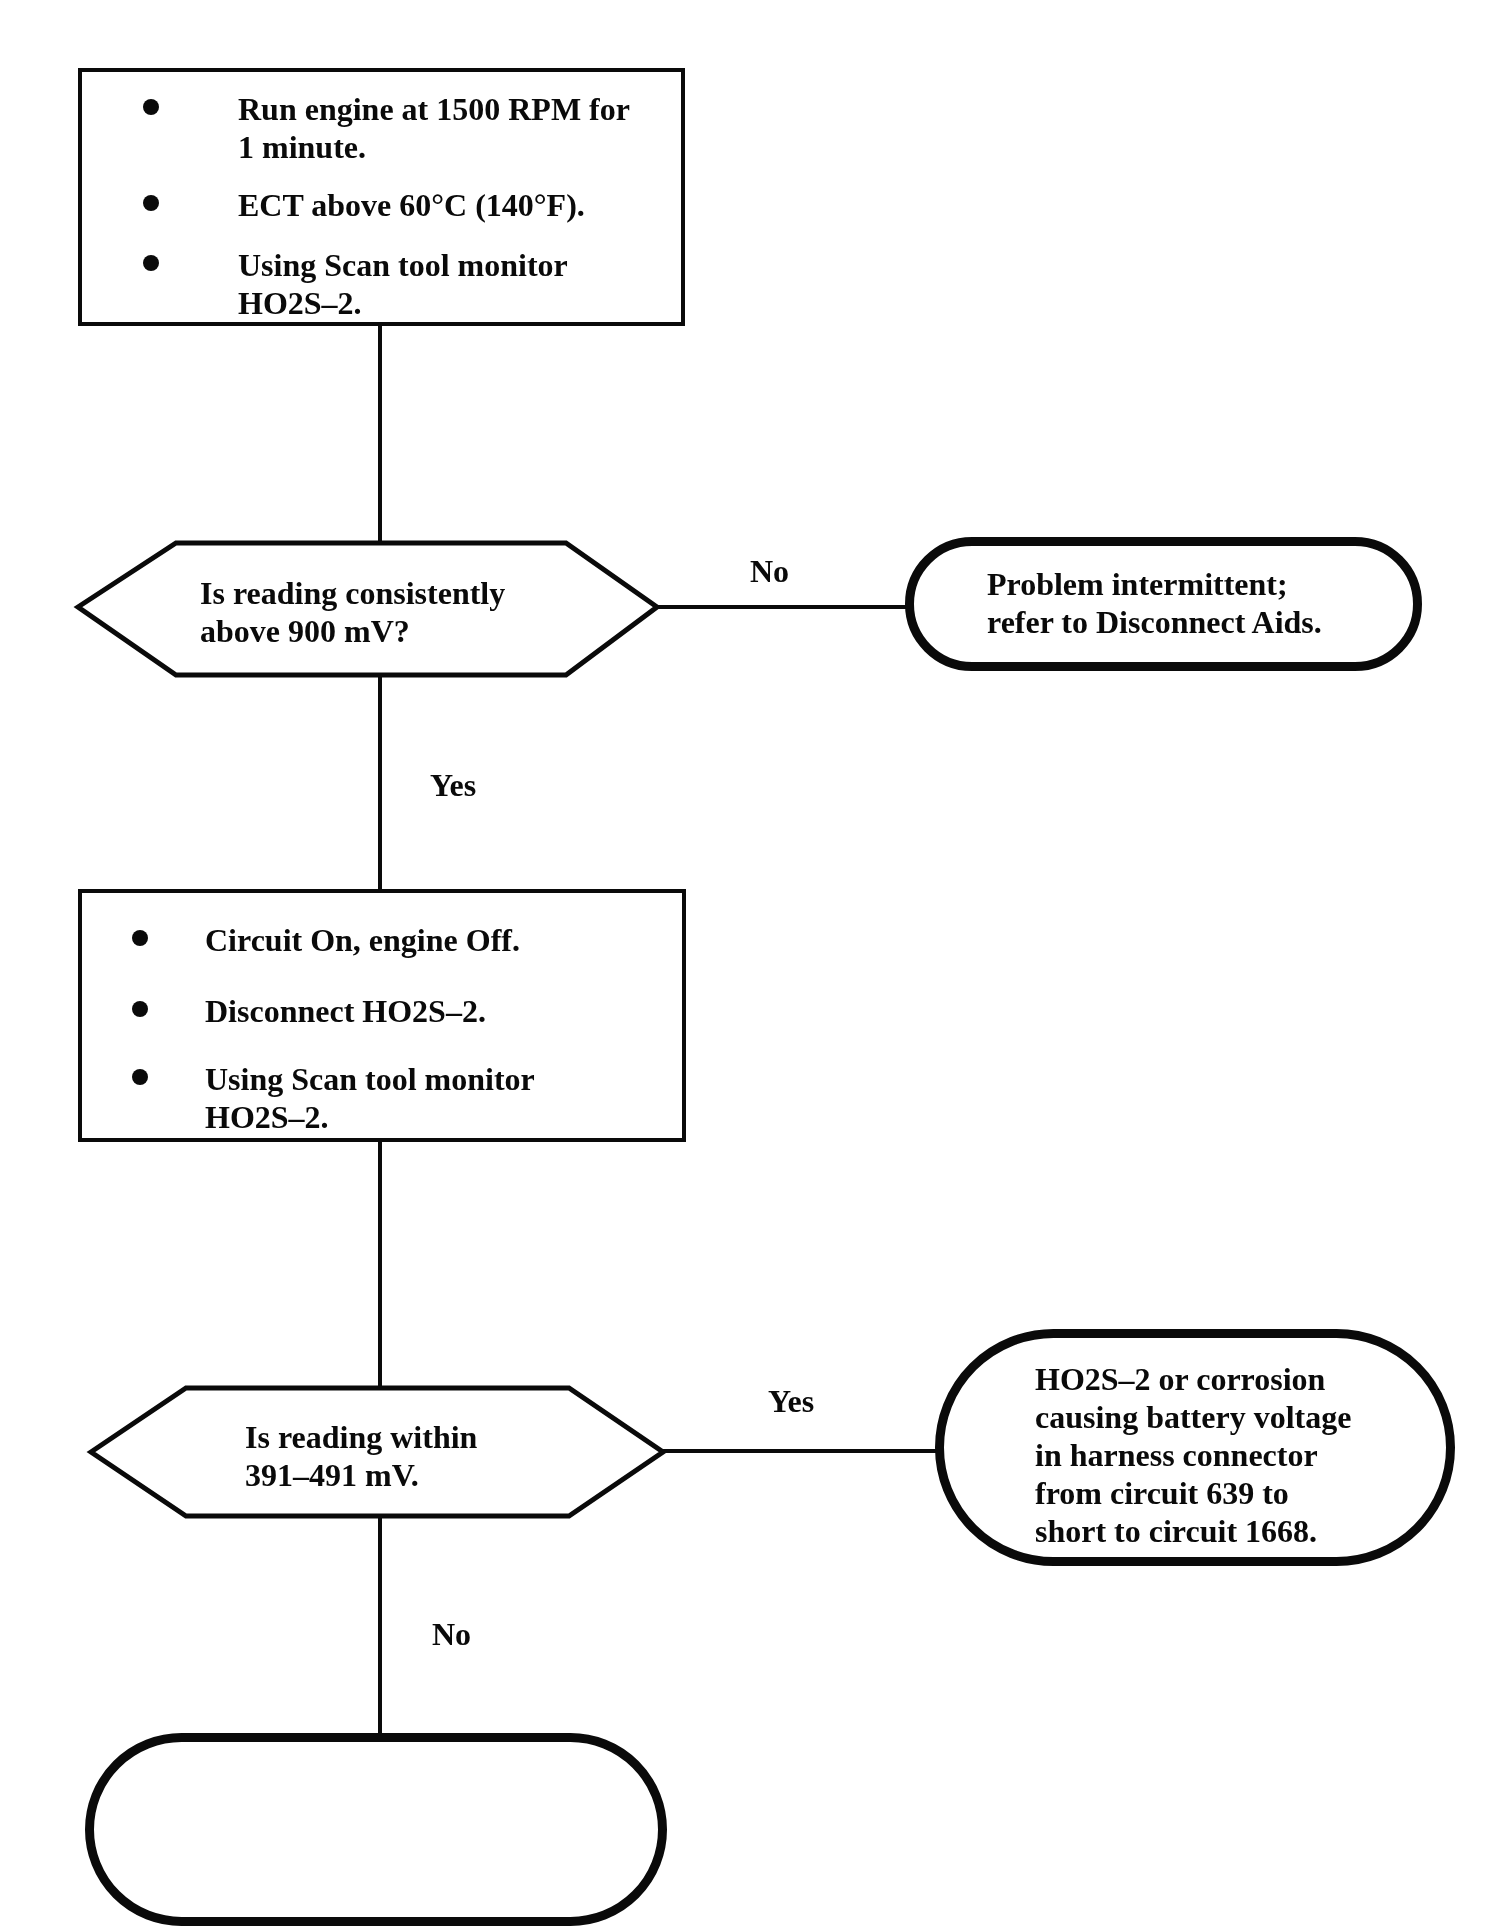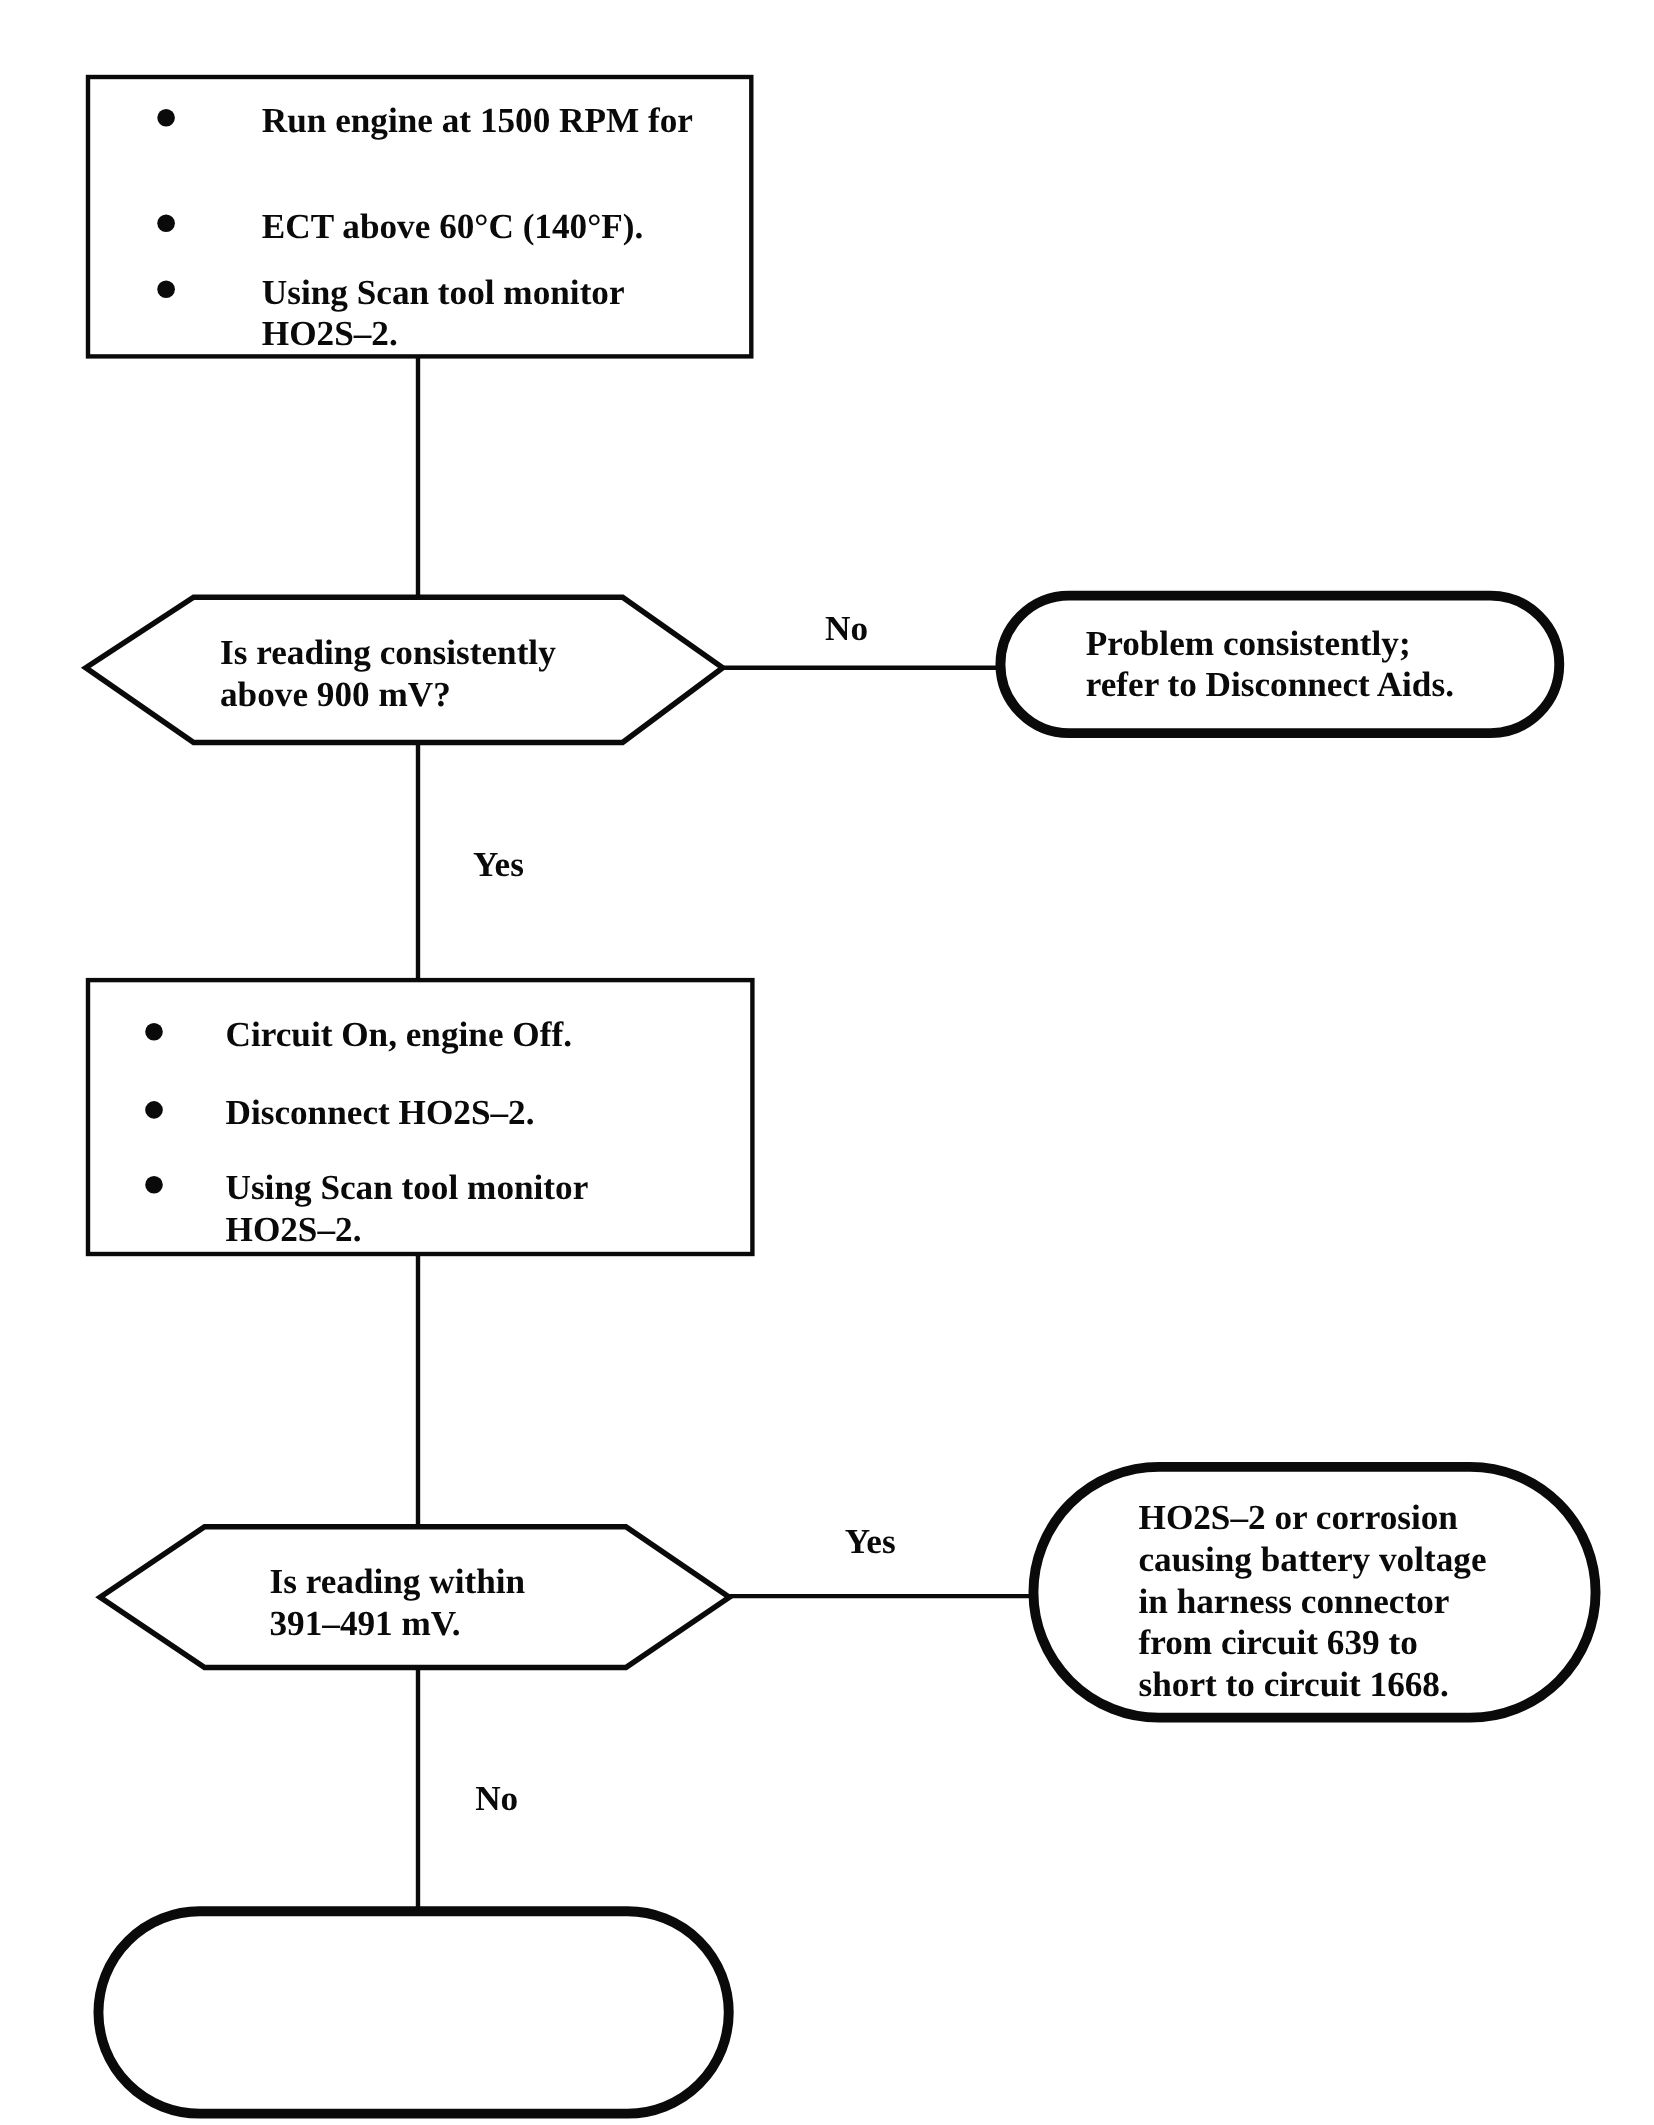--- a/index.html
+++ b/index.html
@@ -57,40 +57,41 @@
     <rect x="939.5" y="1309.5" width="511" height="228" rx="114" ry="114" fill="#ffffff" stroke="#0a0a0a" stroke-width="9"></rect>
 
     <line x1="380" y1="1490" x2="380" y2="1711" stroke="#0a0a0a" stroke-width="4"></line>
 
     <rect x="89.5" y="1713.5" width="573" height="184" rx="92" ry="92" fill="#ffffff" stroke="#0a0a0a" stroke-width="9"></rect>
   </svg>
 
   <span class="bullet" style="left:143px;top:75px"></span>
   <div class="t" style="left:238px;top:66px">
     <div>Run engine at 1500 RPM for</div>
+    <div>1 minute.</div>
   </div>
   <span class="bullet" style="left:143px;top:171px"></span>
   <div class="t" style="left:238px;top:162px">
     <div>ECT above 60°C (140°F).</div>
   </div>
   <span class="bullet" style="left:143px;top:231px"></span>
   <div class="t" style="left:238px;top:222px">
     <div>Using Scan tool monitor</div>
     <div>HO2S–2.</div>
   </div>
 
   <div class="t" style="left:200px;top:550px">
     <div>Is reading consistently</div>
     <div>above 900 mV?</div>
   </div>
 
   <div class="t" style="left:750px;top:528px">No</div>
 
   <div class="t" style="left:987px;top:541px">
-    <div>Problem consistently;</div>
+    <div>Problem intermittent;</div>
     <div>refer to Disconnect Aids.</div>
   </div>
 
   <div class="t" style="left:430px;top:742px">Yes</div>
 
   <span class="bullet" style="left:132px;top:906px"></span>
   <div class="t" style="left:205px;top:897px">
     <div>Circuit On, engine Off.</div>
   </div>
   <span class="bullet" style="left:132px;top:977px"></span>

